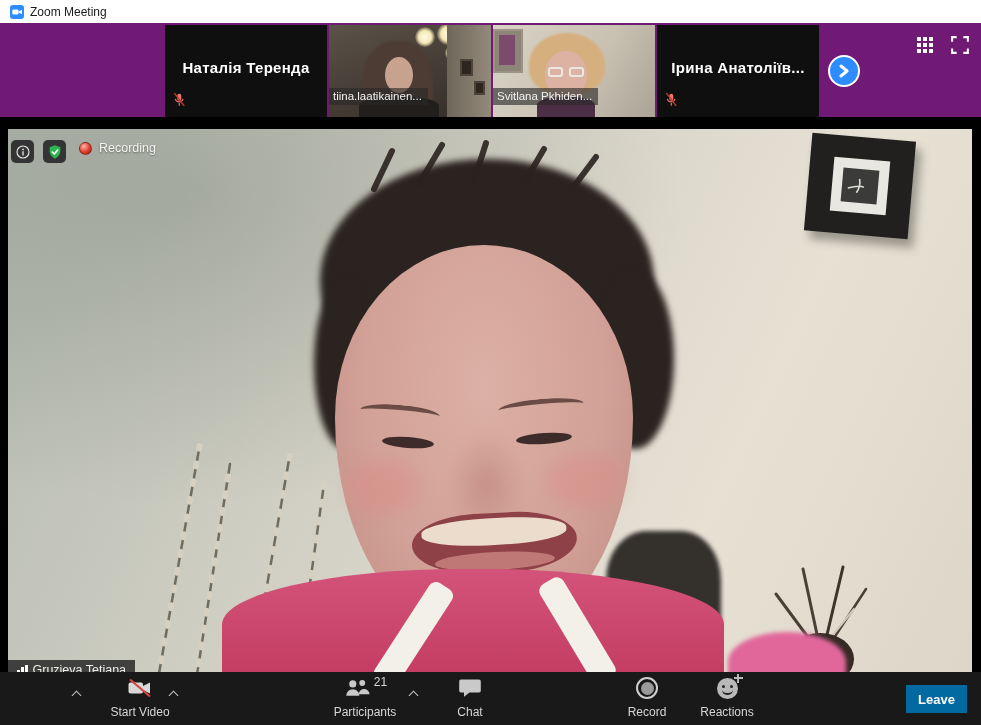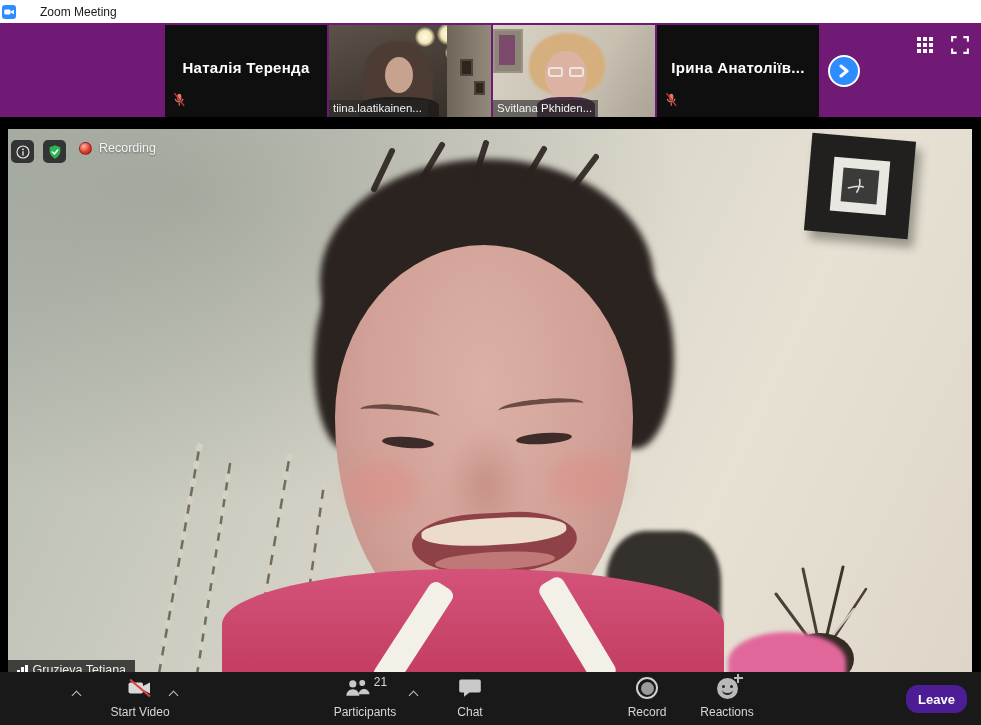--- a/index.html
+++ b/index.html
@@ -1,28 +1,28 @@
 <!DOCTYPE html>
 <html><head>
 <meta charset="utf-8">
 <style>
   * { margin:0; padding:0; box-sizing:border-box; }
   html,body { width:981px; height:725px; background:#000; font-family:"Liberation Sans", sans-serif; overflow:hidden; }
   .app { position:relative; width:981px; height:725px; background:#000; }
 
   
-  .titlebar { position:absolute; left:0; top:0; width:981px; height:23px; background:#fff; display:flex; align-items:center; gap:24px; padding-left:2px; }
+  .titlebar { position:absolute; left:0; top:0; width:981px; height:23px; background:#fff; display:flex; align-items:center; gap:6px; padding-left:10px; }
   .titlebar .title { font-size:12px; color:#1a1a1a; }
 
   
   .strip { position:absolute; left:0; top:23px; width:981px; height:94px; background:#701a75; }
   .strip-tiles { position:absolute; left:165px; top:2px; display:flex; gap:2px; }
   .tile { position:relative; width:162px; height:92px; background:#0f0f0f; overflow:hidden; }
   .tile .tile-name { position:absolute; left:0; right:0; top:34px; text-align:center; color:#fff; font-size:15px; font-weight:bold; letter-spacing:.3px; }
-  .tile .vid-label { position:absolute; left:0; bottom:0; background:rgba(40,40,40,.62); color:#f2f2f2; font-size:11.5px; padding:2px 6px 3px 4px; white-space:nowrap; }
+  .tile .vid-label { position:absolute; left:0; bottom:12px; background:rgba(40,40,40,.62); color:#f2f2f2; font-size:11.5px; padding:2px 6px 3px 4px; white-space:nowrap; }
   .tile-mic { position:absolute; left:7px; bottom:6px; }
 
   
   .scene-tiina { position:absolute; inset:0; background:linear-gradient(160deg,#5b5349 0%,#443c34 55%,#332d27 100%); }
   .tiina-wall { position:absolute; right:0; top:0; width:44px; height:92px; background:linear-gradient(90deg,#6e6659,#948a7c); }
   .tiina-frame1 { position:absolute; right:18px; top:34px; width:13px; height:17px; border:2px solid #4e4437; background:#2c261f; }
   .tiina-frame2 { position:absolute; right:6px; top:56px; width:11px; height:14px; border:2px solid #4e4437; background:#2c261f; }
   .glow { position:absolute; border-radius:50%; background:radial-gradient(circle,#fffbe8 0%,#f5e7b6 45%,rgba(245,231,182,0) 75%); }
   .tiina-hair { position:absolute; left:34px; top:16px; width:70px; height:80px; border-radius:46% 46% 30% 30%; background:#4c3c33; filter:blur(1px); }
   .tiina-face { position:absolute; left:56px; top:32px; width:28px; height:36px; border-radius:50%; background:#c7a28e; }
@@ -111,21 +111,21 @@
   .record-ic { width:22px; height:22px; border:2px solid #cfcfcf; border-radius:50%; display:flex; align-items:center; justify-content:center; }
   .record-ic i { width:13px; height:13px; border-radius:50%; background:#9a9a9a; display:block; }
   .smiley { position:relative; width:21px; height:21px; border-radius:50%; background:#b9b9b9; }
   .smiley .e { position:absolute; top:7px; width:3px; height:3px; border-radius:50%; background:#262626; }
   .smiley .e1 { left:5px; } .smiley .e2 { right:5px; }
   .smiley .m { position:absolute; left:5px; bottom:4px; width:11px; height:5px; border-bottom:2px solid #262626; border-radius:0 0 8px 8px; }
   .plus { position:absolute; right:-5px; top:-4px; width:9px; height:9px; }
   .plus:before, .plus:after { content:""; position:absolute; background:#b9b9b9; }
   .plus:before { left:3.5px; top:0; width:2px; height:9px; }
   .plus:after { left:0; top:3.5px; width:9px; height:2px; }
-  .leave-btn { position:absolute; left:906px; top:13px; width:61px; height:28px; background:#4c1d95; border:none; border-radius:12px; color:#fff; font-size:13px; font-weight:bold; font-family:"Liberation Sans",sans-serif; cursor:pointer; }
+  .leave-btn { position:absolute; left:906px; top:13px; width:61px; height:28px; background:#0369a1; border:none; border-radius:0; color:#fff; font-size:13px; font-weight:bold; font-family:"Liberation Sans",sans-serif; cursor:pointer; }
 </style>
 </head>
 <body>
 
 <div class="app">
 
   <div class="titlebar">
     <svg width="14" height="14" viewBox="0 0 14 14">
         <rect width="14" height="14" rx="3" fill="#2d8cff"></rect>
         <rect x="2.3" y="4.4" width="6.2" height="5.2" rx="1.3" fill="#fff"></rect>

